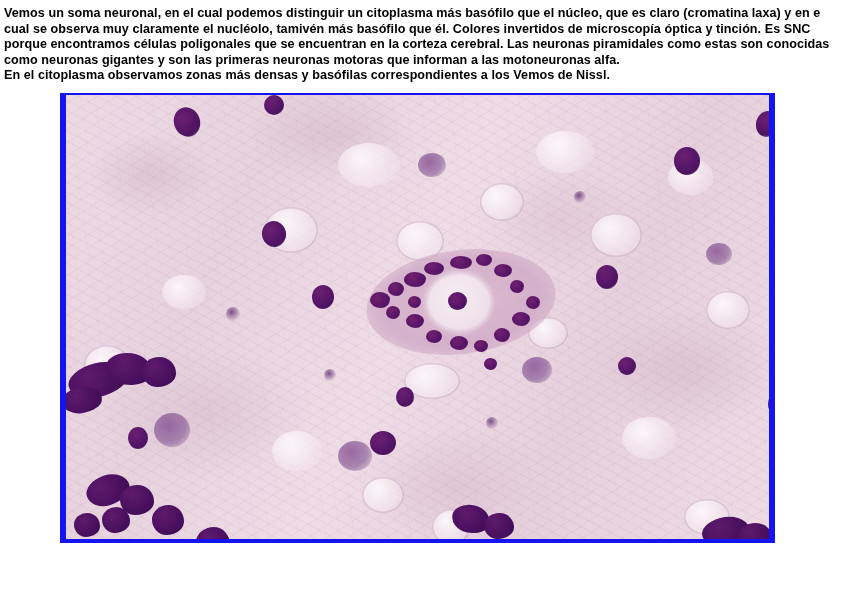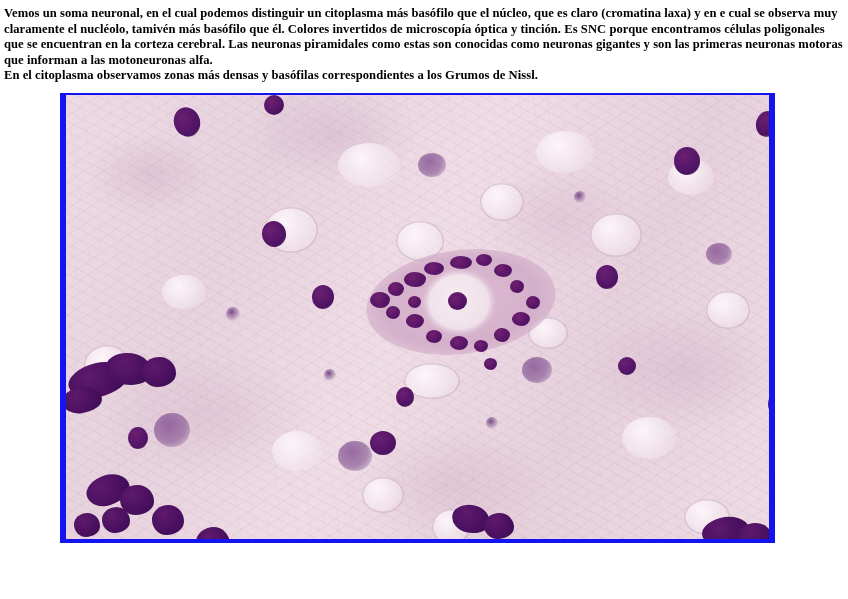--- a/index.html
+++ b/index.html
@@ -16,21 +16,20 @@
   }
 
   
   #description {
     padding: 6px 4px 0 4px;
     color: #000000;
     font-weight: bold;
     font-size: 12.6px;
     line-height: 15.6px;
     letter-spacing: 0.05px;
-    font-family: Liberation Serif, serif;
     -webkit-font-smoothing: none;
   }
   #description p {
     margin: 0;
   }
 
   
   #figure-wrap {
     padding-left: 60px;
     padding-top: 9px;
@@ -138,21 +137,21 @@
     position: absolute;
     border-radius: 52% 48% 55% 45% / 48% 55% 45% 52%;
     background: radial-gradient(circle at 36% 32%, #5f1a6c 0%, #4d1162 48%, #3f0d56 80%, rgba(63,13,86,.2) 100%);
   }
 </style>
 </head>
 <body>
 
 <div id="description">
   <p>Vemos un soma neuronal, en el cual podemos distinguir un citoplasma más basófilo que el núcleo, que es claro (cromatina laxa) y en e cual se observa muy claramente el nucléolo, tamivén más basófilo que él. Colores invertidos de microscopía óptica y tinción. Es SNC porque encontramos células poligonales que se encuentran en la corteza cerebral. Las neuronas piramidales como estas son conocidas como neuronas gigantes y son las primeras neuronas motoras que informan a las motoneuronas alfa.</p>
-  <p>En el citoplasma observamos zonas más densas y basófilas correspondientes a los Grumos de Nissl.</p>
+  <p>En el citoplasma observamos zonas más densas y basófilas correspondientes a los Vemos de Nissl.</p>
 </div>
 
 <div id="figure-wrap">
   <div id="micrograph-frame">
     <div id="micrograph">
 
       <div id="neuropil"></div>
 
       <div class="lacuna ringed" style="left:18px;  top:250px;  width:46px; height:40px;"></div>
       <div class="lacuna ringed" style="left:198px; top:112px; width:54px; height:46px;"></div>

